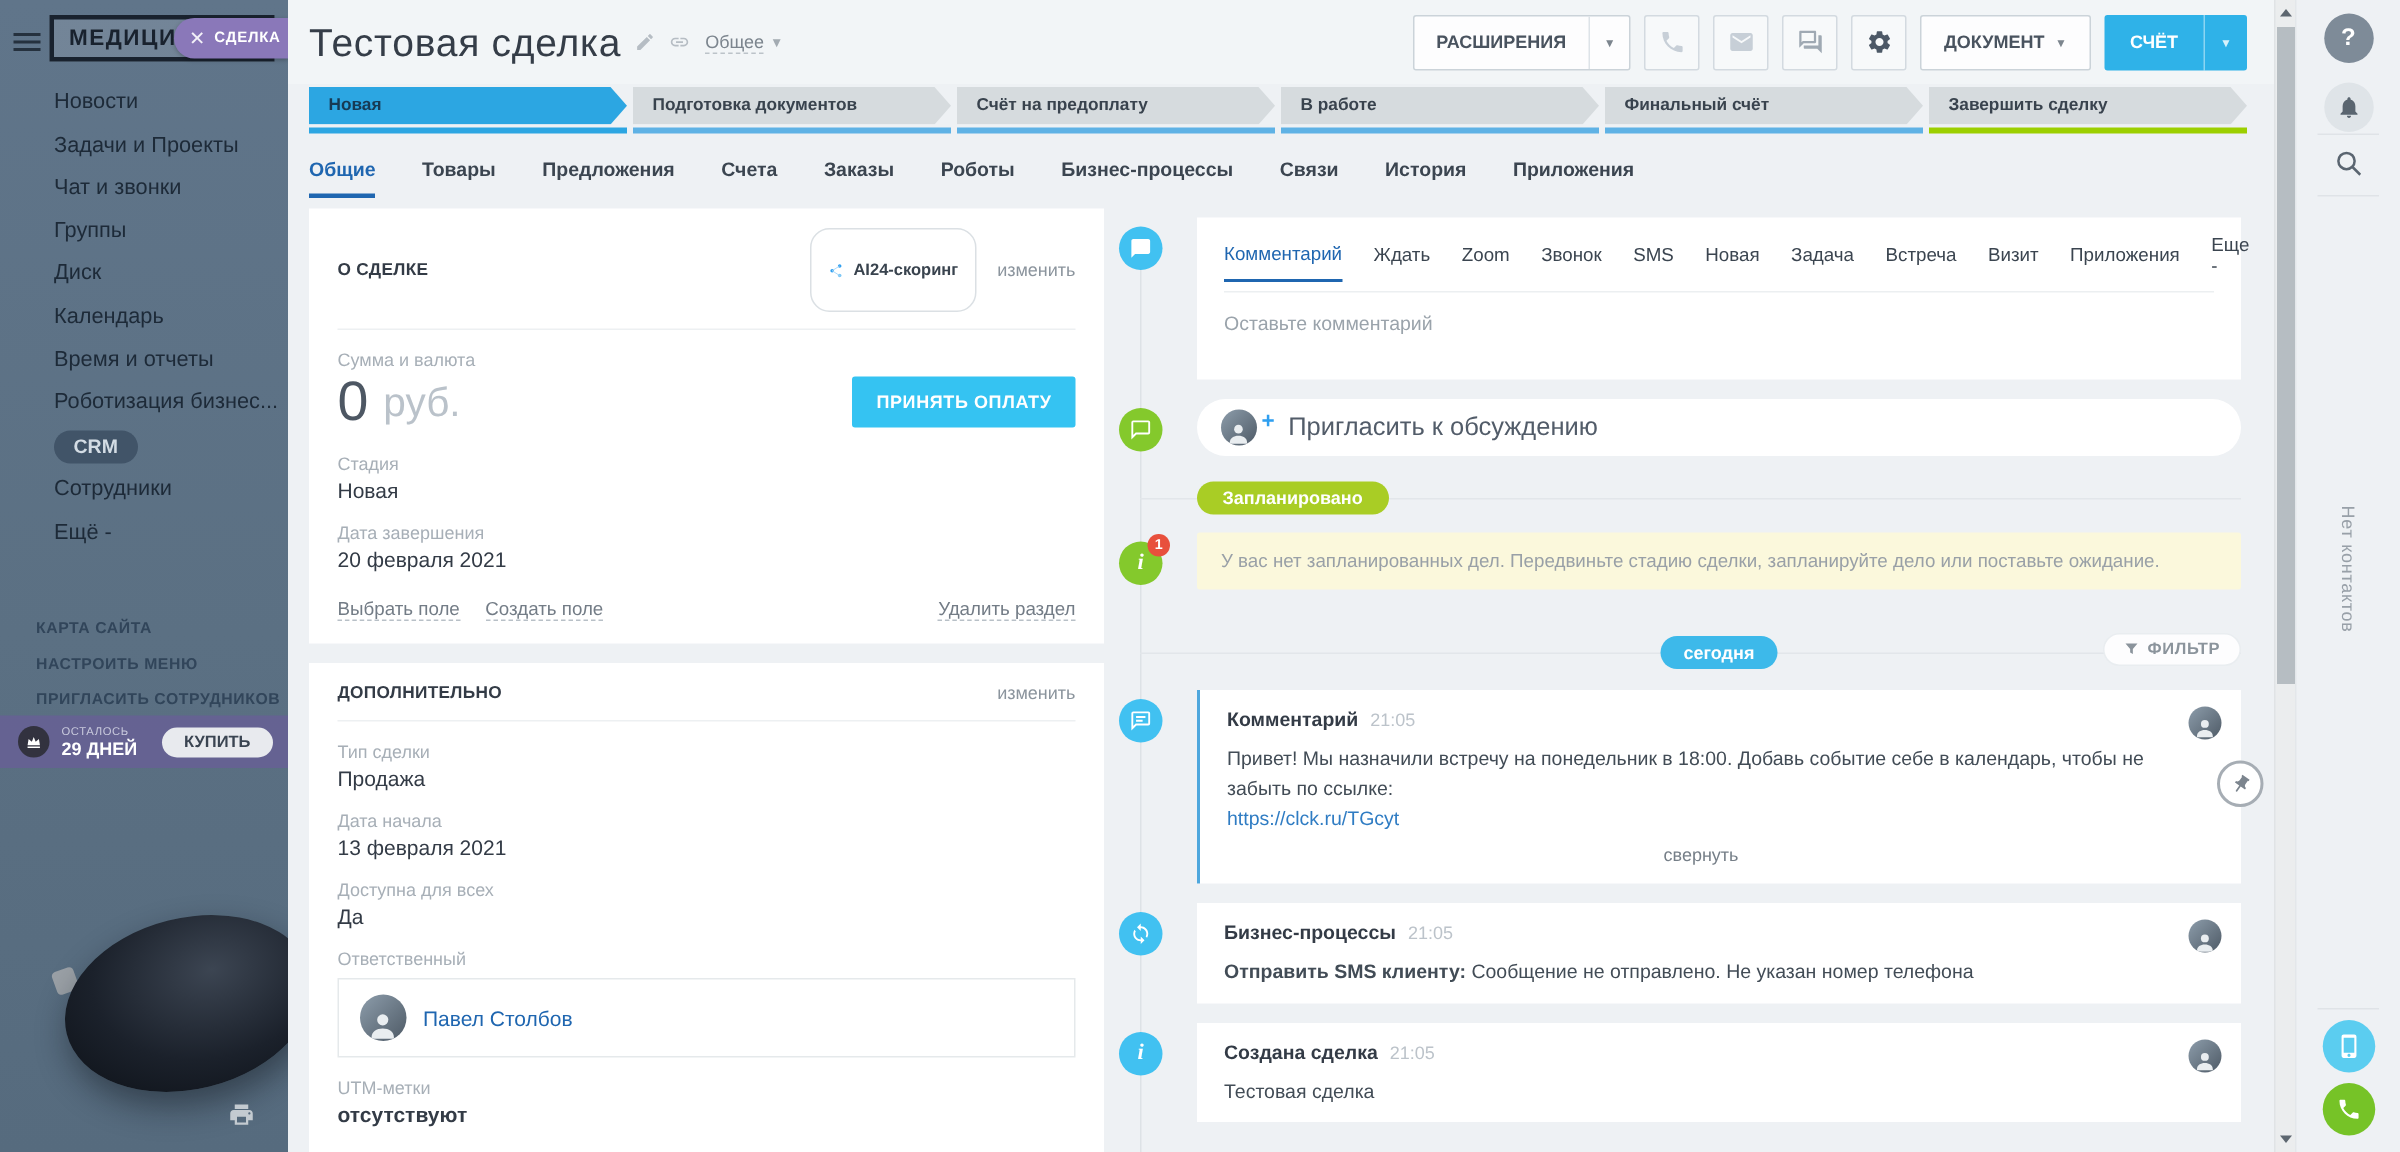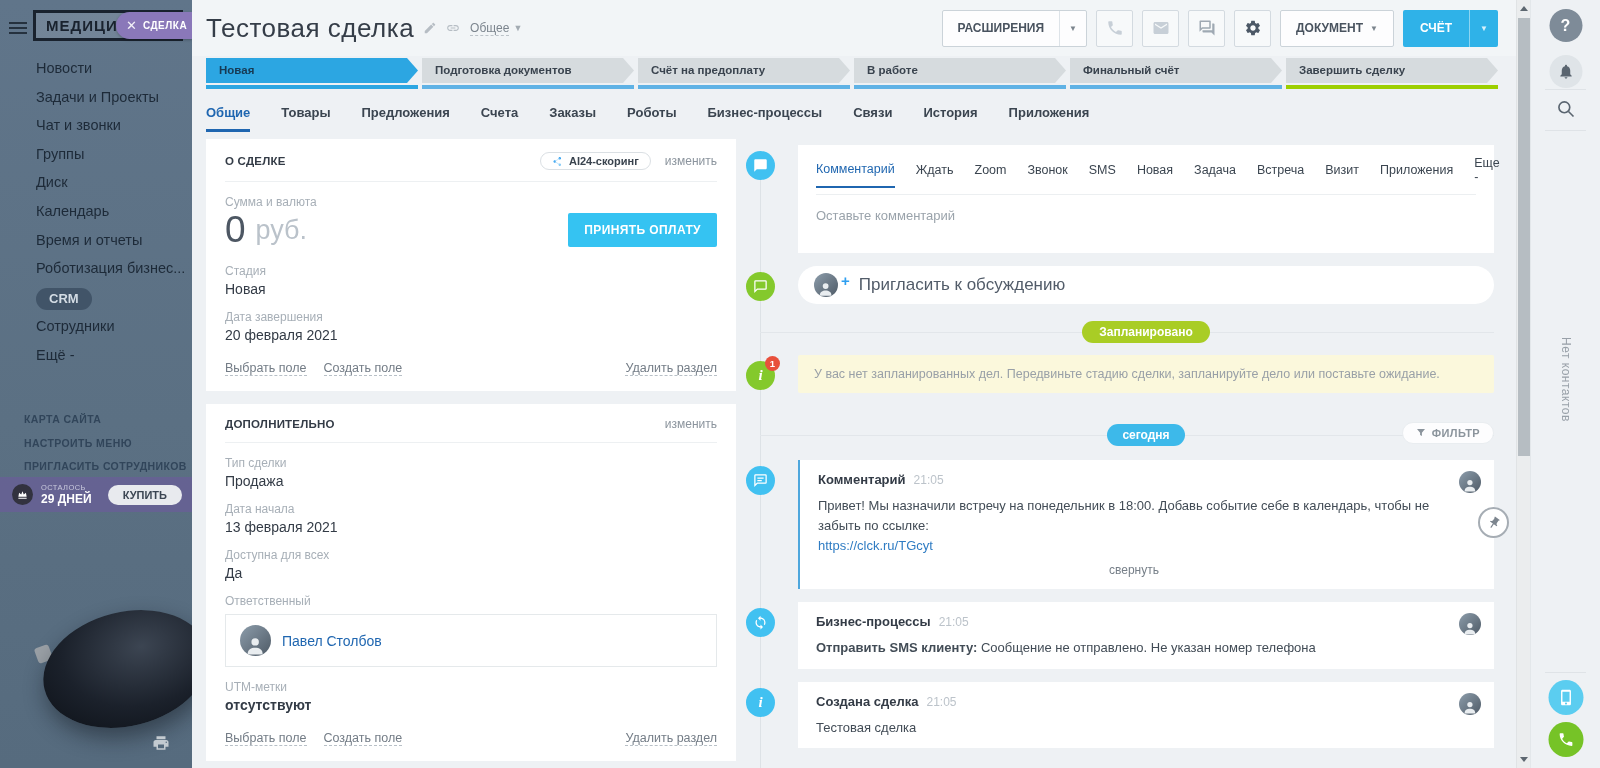--- a/index.html
+++ b/index.html
@@ -69,21 +69,21 @@
   .tab.active{color:#1f66b0;border-bottom:3px solid #1f66b0;}
 
   
   .content{flex:1;display:flex;gap:6px;padding:7px 0 0 14px;overflow:hidden;}
   .left-col{width:530px;flex-shrink:0;display:flex;flex-direction:column;gap:13px;}
   .card{background:#fff;padding:13px 19px 15px;}
   .card-head{display:flex;align-items:center;}
   .card-title{font-size:11.5px;font-weight:bold;color:#333b46;letter-spacing:.2px;}
   .card-edit{margin-left:14px;font-size:12px;color:#8b949d;cursor:pointer;}
   .card-edit.push{margin-left:auto;}
-  .score-pill{margin-left:auto;border:1px solid #dbe0e4;border-radius:13px;padding:2px 11px;display:flex;align-items:center;gap:6px;font-size:11px;font-weight:bold;color:#39434e;cursor:pointer;}
+  .score-pill{margin-left:auto;border:1px solid #dbe0e4;border-radius:13px;padding:21px 11px;display:flex;align-items:center;gap:6px;font-size:11px;font-weight:bold;color:#39434e;cursor:pointer;}
   .score-pill svg{width:11px;height:11px;}
   .card-div{border-bottom:1px solid #edf0f2;margin:11px 0 2px;}
   .f-label{font-size:12px;color:#a7afb7;margin-top:13px;}
   .f-value{font-size:14px;color:#333b46;margin-top:3px;}
   .sum-row{display:flex;align-items:center;}
   .sum-big{font-size:37px;color:#4d5763;}
   .sum-cur{font-size:27px;color:#bac2ca;margin-left:10px;}
   .btn-accept{margin-left:auto;background:#35c3f2;color:#fff;font-size:12px;font-weight:bold;letter-spacing:.4px;padding:10px 16px;border-radius:2px;cursor:pointer;white-space:nowrap;}
   .card-foot{display:flex;gap:17px;margin-top:18px;align-items:center;}
   .dashed-link{font-size:12.5px;color:#737c86;border-bottom:1px dashed #b8c0c7;cursor:pointer;}
@@ -109,21 +109,21 @@
   .badge-red{position:absolute;top:-5px;right:-5px;min-width:15px;height:15px;border-radius:8px;background:#e8503c;color:#fff;font-size:9.5px;font-weight:bold;display:flex;align-items:center;justify-content:center;padding:0 3px;}
   .composer{background:#fff;padding:11px 18px 0;}
   .comp-tabs{display:flex;gap:21px;align-items:center;}
   .comp-tab{font-size:12.5px;color:#3b4550;padding-bottom:10px;cursor:pointer;white-space:nowrap;}
   .comp-tab.active{color:#1f66b0;border-bottom:2px solid #1f66b0;}
   .comp-more{margin-left:auto;font-size:12.5px;color:#3b4550;padding-bottom:10px;cursor:pointer;}
   .comp-body{border-top:1px solid #eceff1;padding:13px 0 30px;font-size:13px;color:#9aa3ab;cursor:text;}
   .invite-row{background:#fff;border-radius:19px;padding:7px 16px;display:flex;align-items:center;gap:5px;cursor:pointer;}
   .invite-plus{color:#2f9ff0;font-weight:bold;font-size:15px;margin:-10px 4px 0 -2px;}
   .invite-txt{font-size:17px;color:#525c69;}
-  .tl-divider{position:relative;text-align:center;margin:17px 0 12px;}
+  .tl-divider{position:relative;text-align:left;margin:17px 0 12px;}
   .tl-divider::before{content:"";position:absolute;left:-38px;right:0;top:50%;height:1px;background:#e2e6ea;}
   .pill-green{position:relative;display:inline-block;background:#a9cd25;color:#fff;font-size:12px;font-weight:bold;padding:4px 17px;border-radius:13px;cursor:default;}
   .pill-blue{position:relative;display:inline-block;background:#3db9ea;color:#fff;font-size:12px;font-weight:bold;padding:4px 15px;border-radius:13px;cursor:default;}
   .notice{background:#fbf8dc;border-radius:2px;padding:12px 16px;font-size:12.5px;color:#99a0a7;}
   .today-row{position:relative;text-align:center;margin:31px 0 14px;}
   .today-row::before{content:"";position:absolute;left:-38px;right:0;top:50%;height:1px;background:#e2e6ea;}
   .filter-pill{position:absolute;right:0;top:-2px;background:#fdfdfe;border:1px solid #e9edf0;border-radius:14px;padding:4px 13px;display:flex;align-items:center;gap:6px;font-size:11px;font-weight:bold;letter-spacing:.4px;color:#8b949c;cursor:pointer;}
   .filter-pill svg{width:10px;height:10px;fill:#8b949c;}
   .entry{background:#fff;padding:12px 44px 10px 18px;position:relative;}
   .entry.accent{border-left:2px solid #4ea7dd;}

